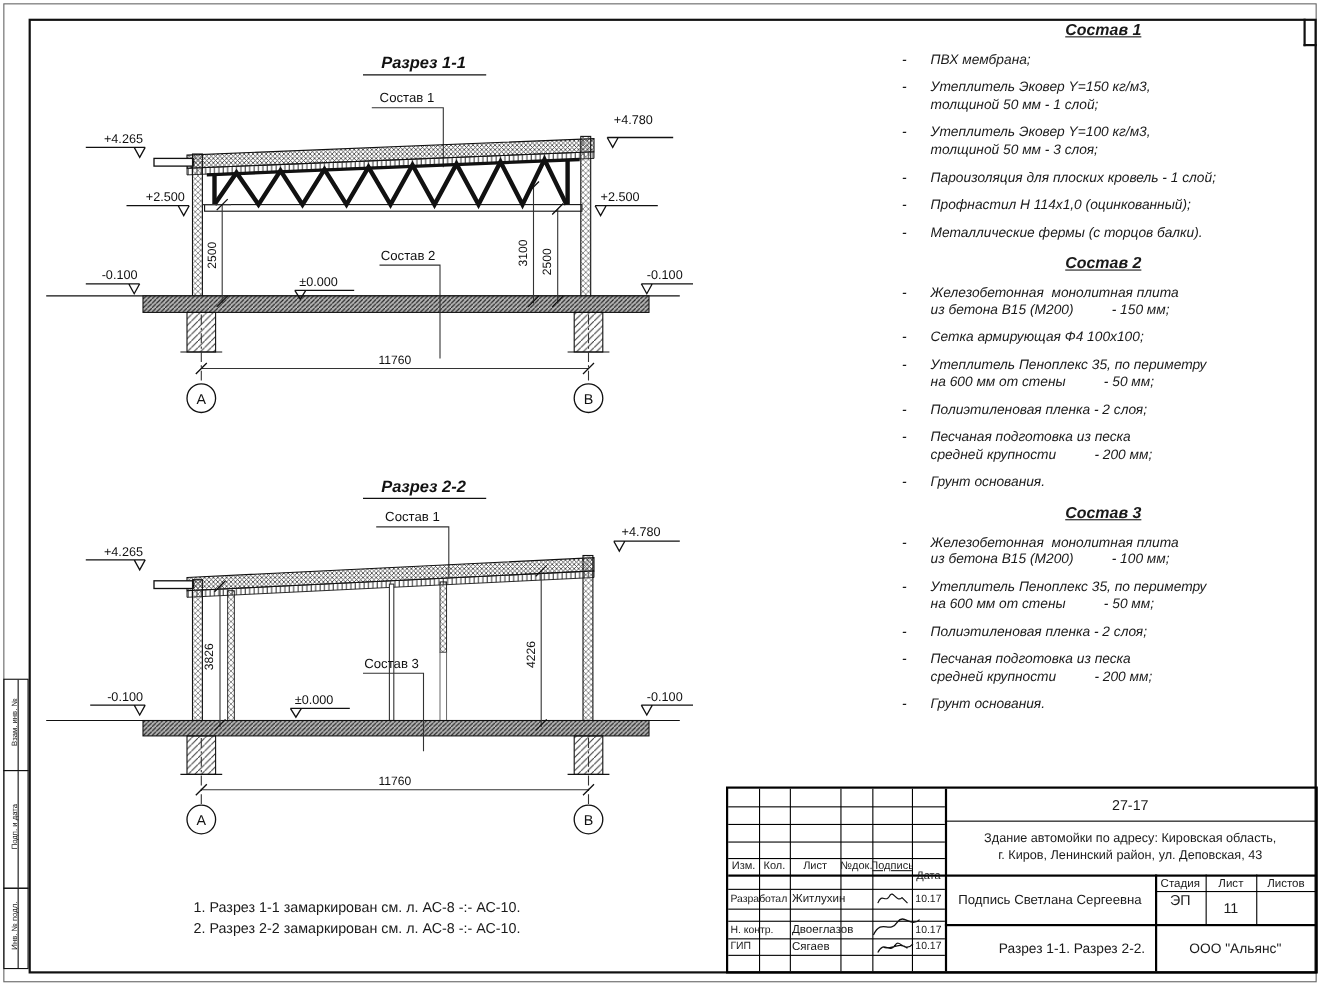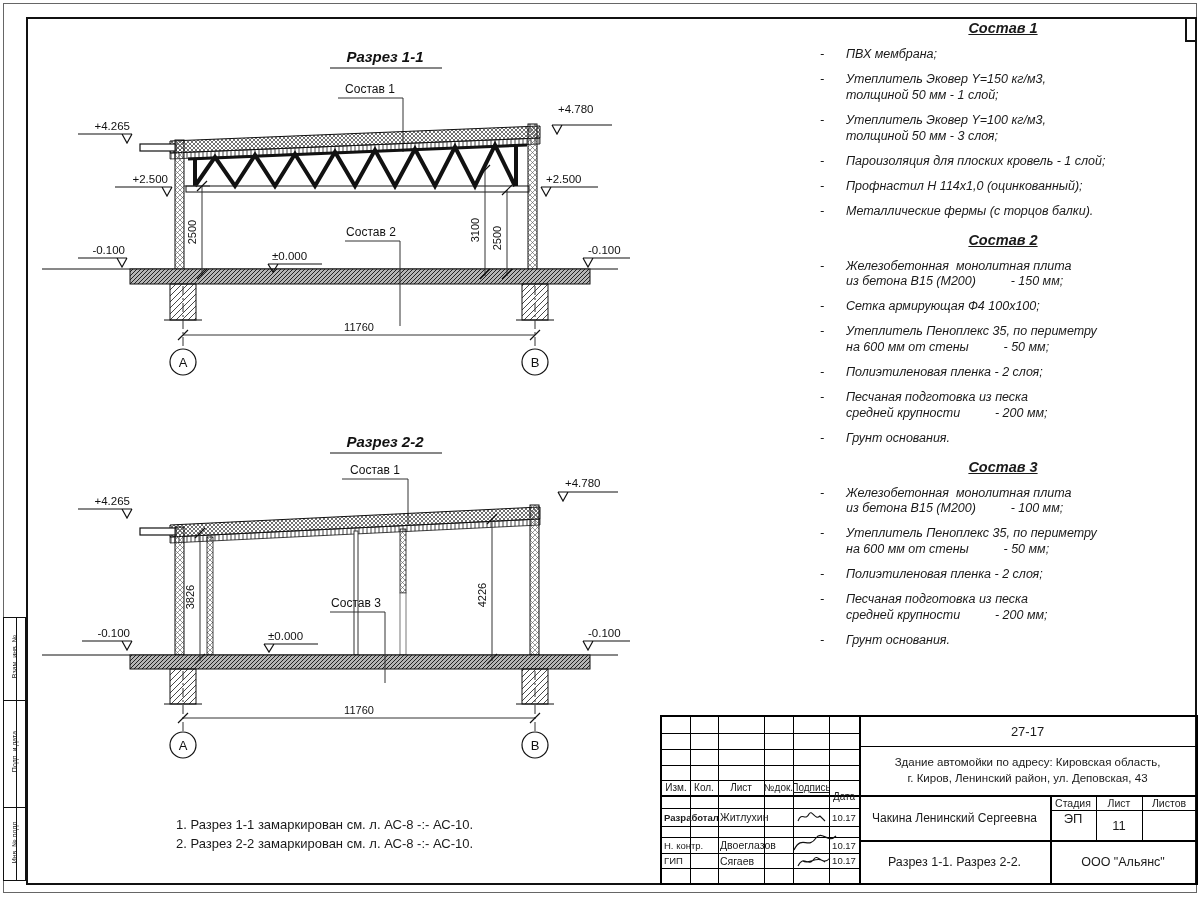--- a/index.html
+++ b/index.html
@@ -320,21 +320,21 @@
     <div class="hline" style="left:388px;top:93px;width:146px;height:1px;"></div>
     <div class="hline" style="left:197px;top:123px;width:337px;height:2px;"></div>
 
     <div class="cell" style="left:0;top:63px;width:28px;height:15px;font-size:10px;">Изм.</div>
     <div class="cell" style="left:28px;top:63px;width:28px;height:15px;font-size:10px;">Кол.</div>
     <div class="cell" style="left:56px;top:63px;width:46px;height:15px;font-size:10px;">Лист</div>
     <div class="cell" style="left:102px;top:63px;width:29px;height:15px;font-size:10px;">№док.</div>
     <div class="cell" style="left:131px;top:63px;width:36px;height:15px;font-size:10px;text-decoration:underline;">Подпись</div>
     <div class="cell" style="left:167px;top:63px;width:30px;height:33px;font-size:10px;">Дата</div>
 
-    <div class="cell" style="left:2px;top:91px;width:54px;height:18px;font-size:9.5px;justify-content:flex-start;font-weight:bold;">Разработал</div>
+    <div class="cell" style="left:2px;top:91px;width:54px;height:18px;font-size:9.5px;justify-content:flex-start;">Разработал</div>
     <div class="cell" style="left:58px;top:91px;width:72px;height:18px;font-size:10.5px;justify-content:flex-start;">Житлухин</div>
     <div class="cell" style="left:167px;top:91px;width:30px;height:18px;font-size:9.5px;">10.17</div>
 
     <div class="cell" style="left:2px;top:120px;width:54px;height:16px;font-size:9.5px;justify-content:flex-start;">Н. контр.</div>
     <div class="cell" style="left:58px;top:120px;width:74px;height:16px;font-size:10.5px;justify-content:flex-start;">Двоеглазов</div>
     <div class="cell" style="left:167px;top:120px;width:30px;height:16px;font-size:9.5px;">10.17</div>
 
     <div class="cell" style="left:2px;top:136px;width:54px;height:15px;font-size:9.5px;justify-content:flex-start;">ГИП</div>
     <div class="cell" style="left:58px;top:136px;width:74px;height:15px;font-size:10.5px;justify-content:flex-start;">Сягаев</div>
     <div class="cell" style="left:167px;top:136px;width:30px;height:15px;font-size:9.5px;">10.17</div>
@@ -345,22 +345,22 @@
     <svg class="abs" style="left:130px;top:115px;" width="46" height="22" viewBox="0 0 46 22">
       <path d="M2 18 C10 2 16 18 24 6 C30 -2 36 12 44 4" fill="none" stroke="#111" stroke-width="1.2"></path>
     </svg>
     <svg class="abs" style="left:133px;top:135px;" width="38" height="18" viewBox="0 0 38 18">
       <path d="M3 14 C9 2 13 16 19 7 C23 1 27 15 35 6 M8 9 C14 13 22 3 30 10" fill="none" stroke="#111" stroke-width="1.1"></path>
     </svg>
 
     <div class="cell" style="left:197px;top:0;width:337px;height:29px;font-size:13px;">27-17</div>
     <div class="cell" style="left:197px;top:29px;width:337px;height:49px;font-size:11.5px;white-space:pre-line;line-height:1.35;">Здание автомойки по адресу: Кировская область,
 г. Киров, Ленинский район, ул. Деповская, 43</div>
-    <div class="cell" style="left:197px;top:78px;width:191px;height:45px;font-size:12px;">Чакина Ленинский Сергеевна</div>
-    <div class="cell" style="left:197px;top:123px;width:191px;height:43px;font-size:12.5px;">Разрез 1-1. Разрез 2-2.</div>
+    <div class="cell" style="left:197px;top:78px;width:191px;height:45px;font-size:12px;">Подпись Светлана Сергеевна</div>
+    <div class="cell" style="left:197px;top:123px;width:191px;height:43px;font-size:12.5px;padding-left:20px;">Разрез 1-1. Разрез 2-2.</div>
     <div class="cell" style="left:388px;top:78px;width:46px;height:15px;font-size:10.5px;text-align:center;">Стадия</div>
     <div class="cell" style="left:434px;top:78px;width:46px;height:15px;font-size:10.5px;">Лист</div>
     <div class="cell" style="left:480px;top:78px;width:54px;height:15px;font-size:10.5px;">Листов</div>
     <div class="cell" style="left:388px;top:93px;width:46px;height:16px;font-size:13px;">ЭП</div>
     <div class="cell" style="left:434px;top:93px;width:46px;height:30px;font-size:13px;">11</div>
     <div class="cell" style="left:388px;top:123px;width:146px;height:43px;font-size:12.5px;">ООО "Альянс"</div>
   </div>
 
 </div>
 

